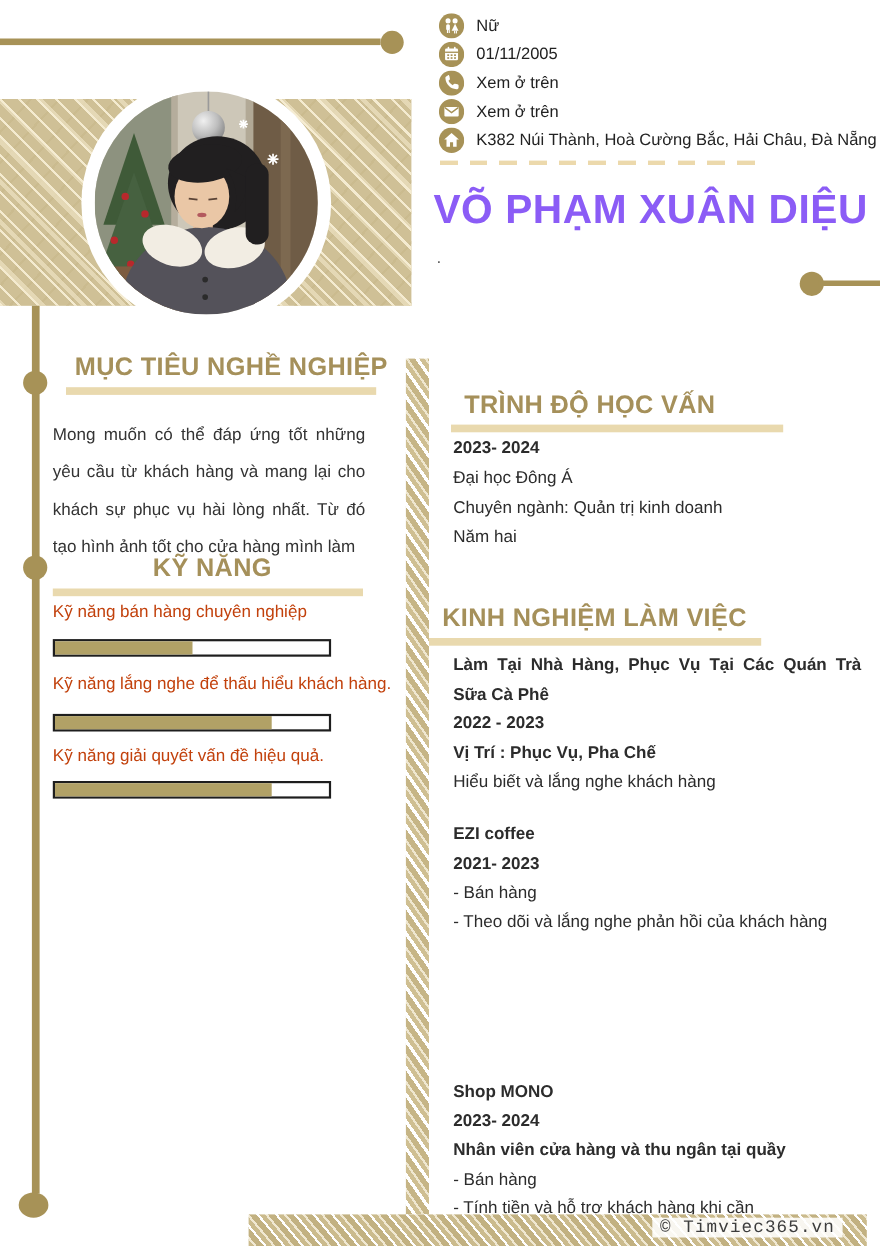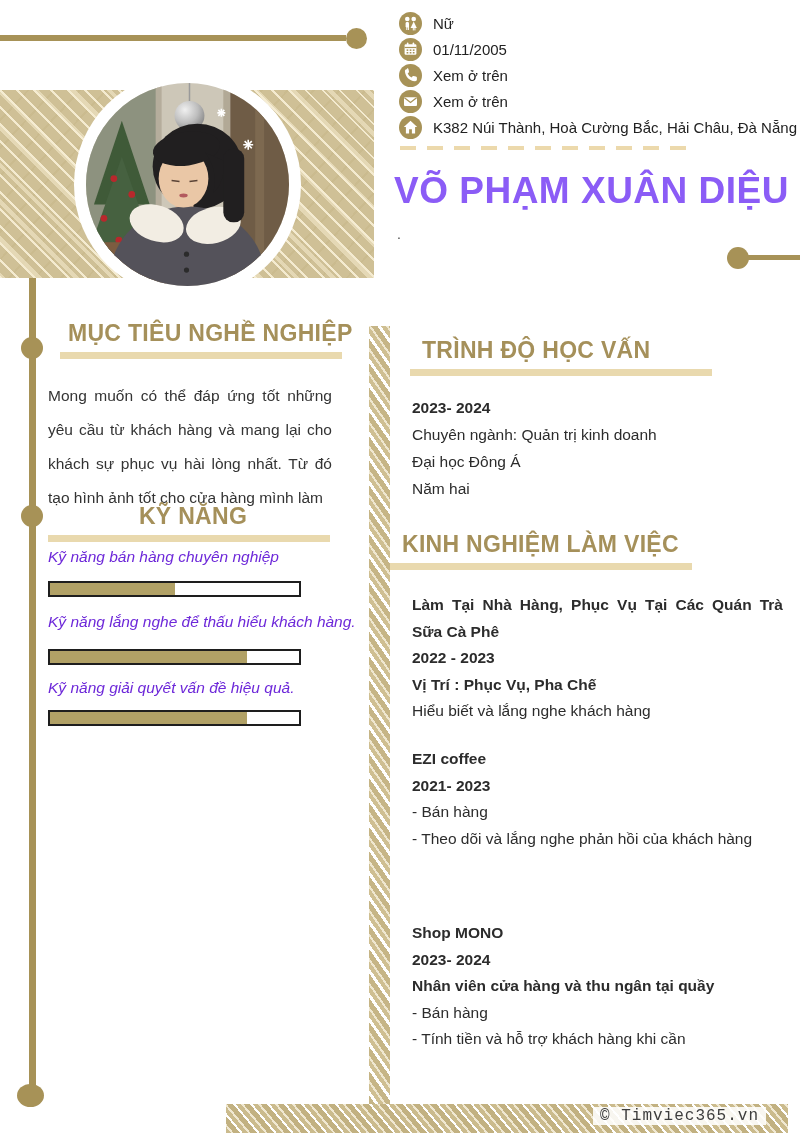--- a/index.html
+++ b/index.html
@@ -73,27 +73,27 @@
   }
   .name-note{position:absolute;left:397px;top:229px;font-size:14px;color:#4a4a4a;line-height:10px;}
   
   .sec-head{position:absolute;}
   .sec-head .t{
     font-size:23px;font-weight:bold;color:#a5905a;letter-spacing:.3px;line-height:28px;
     white-space:nowrap;
   }
   .sec-head .u{height:7px;background:#e9d9ae;margin-top:5px;}
   .sec-head.left .t{padding-left:8px;}
-  .sec-head.right .t{padding-left:12px;}
+  .sec-head.right .t{padding-left:12px;margin-top:17px;}
   
   .obj-text{
     position:absolute;left:48px;top:379px;width:284px;
     font-size:15.5px;line-height:34px;text-align:justify;color:#333333;
   }
-  .skill-label{position:absolute;left:48px;width:300px;font-size:15.5px;color:#6d28d9;white-space:nowrap;font-style:italic;}
+  .skill-label{position:absolute;left:48px;width:300px;font-size:15.5px;color:#c2410c;white-space:nowrap;}
   .skill-bar{
     position:absolute;left:48px;width:249px;height:12px;
     background:#ffffff;border:2px solid #1e1e1e;
   }
   .skill-fill{height:100%;background:#b1a166;}
   
   .edu-block{position:absolute;left:412px;top:394px;width:372px;font-size:15.5px;line-height:27px;}
   .exp-entry{position:absolute;left:412px;width:371px;font-size:15.5px;line-height:26.5px;}
   .exp-entry .co{font-weight:bold;text-align:justify;}
   .exp-entry .pd{font-weight:bold;}
@@ -269,22 +269,22 @@
   <div class="skill-bar" style="top:710px;">
     <div class="skill-fill" style="width: 79%;"></div>
   </div>
 
   <div class="sec-head right" style="left:410px;top:336px;width:302px;">
     <div class="t">TRÌNH ĐỘ HỌC VẤN</div>
     <div class="u"></div>
   </div>
   <div class="edu-block">
     <p class="b">2023- 2024</p>
+    <p>Đại học Đông Á</p>
     <p>Chuyên ngành: Quản trị kinh doanh</p>
-    <p>Đại học Đông Á</p>
     <p>Năm hai</p>
   </div>
 
   <div class="sec-head right" style="left:390px;top:530px;width:302px;">
     <div class="t">KINH NGHIỆM LÀM VIỆC</div>
     <div class="u"></div>
   </div>
 
   <div class="exp-entry" style="top:592px;">
     <p class="co">Làm Tại Nhà Hàng, Phục Vụ Tại Các Quán Trà Sữa Cà Phê</p>
@@ -293,21 +293,21 @@
     <p>Hiểu biết và lắng nghe khách hàng</p>
   </div>
 
   <div class="exp-entry" style="top:746px;">
     <p class="co" style="text-align:left;">EZI coffee</p>
     <p class="pd">2021- 2023</p>
     <p>- Bán hàng</p>
     <p>- Theo dõi và lắng nghe phản hồi của khách hàng</p>
   </div>
 
-  <div class="exp-entry" style="top:920px;">
+  <div class="exp-entry" style="top:980px;">
     <p class="co" style="text-align:left;">Shop MONO</p>
     <p class="pd">2023- 2024</p>
     <p class="rl">Nhân viên cửa hàng và thu ngân tại quầy</p>
     <p>- Bán hàng</p>
     <p>- Tính tiền và hỗ trợ khách hàng khi cần</p>
   </div>
 
   <div class="footer-bar">
     <span class="footer-credit">© Timviec365.vn</span>
   </div>

